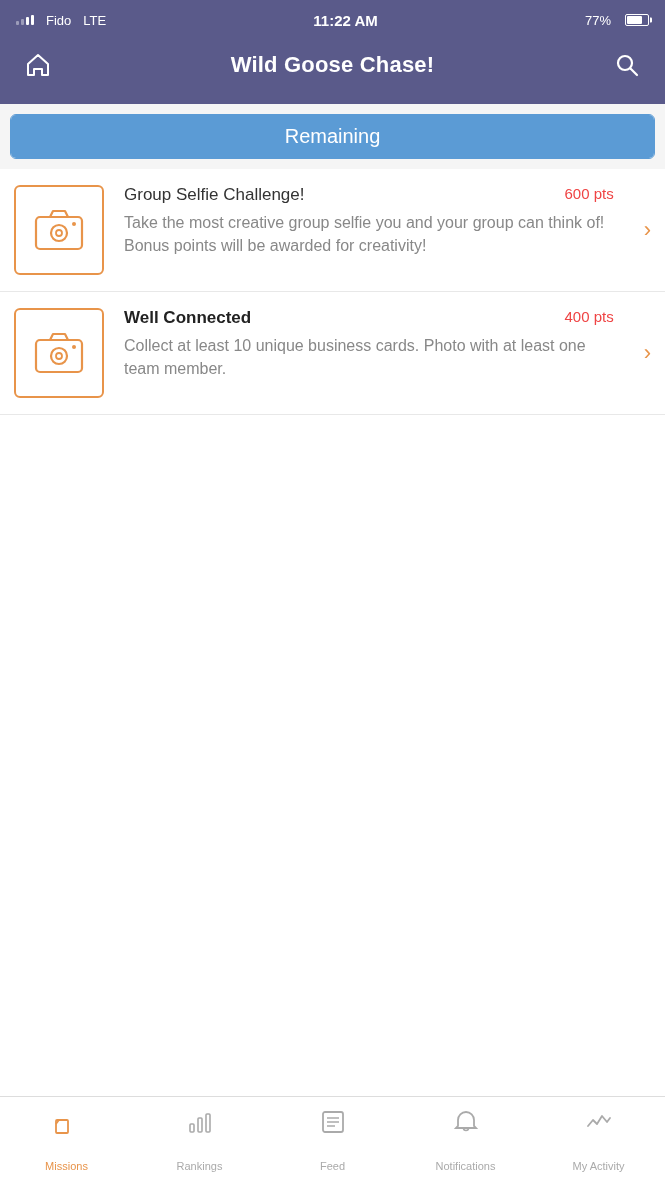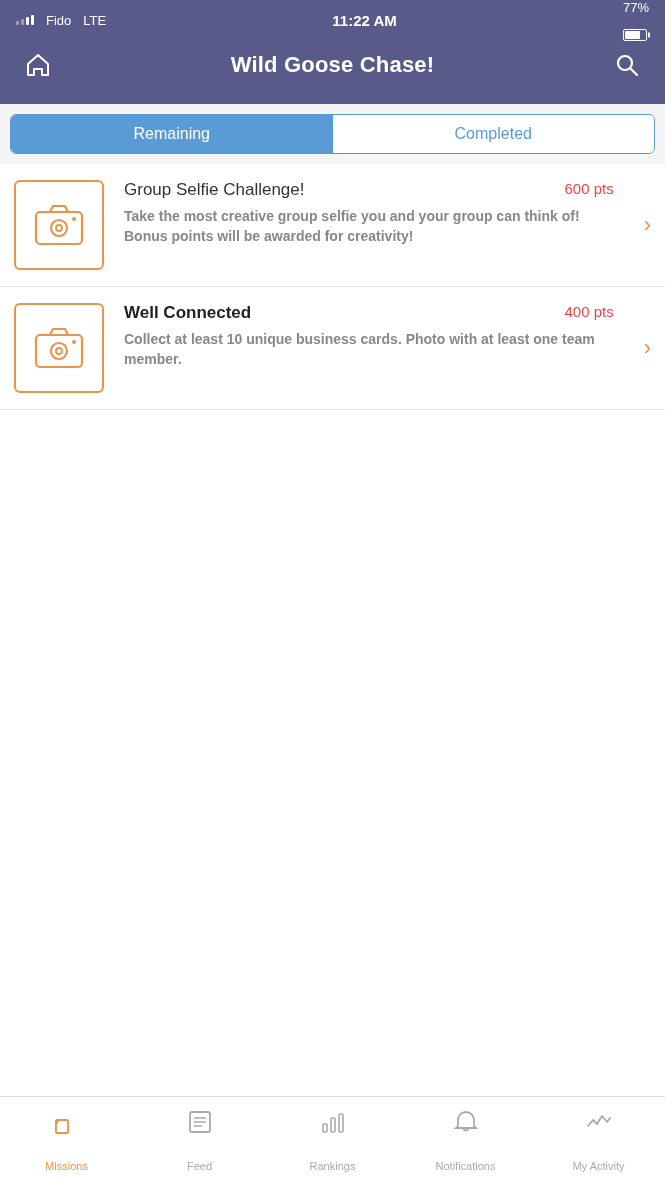--- a/index.html
+++ b/index.html
@@ -20,21 +20,21 @@
       display: flex;
       justify-content: space-between;
       align-items: center;
       padding: 6px 16px;
       height: 40px;
       font-size: 13px;
       font-weight: 500;
     }
     .status-left { display: flex; align-items: center; gap: 12px; }
     .status-center { font-size: 15px; font-weight: 600; }
-    .status-right { display: flex; align-items: flex-start; gap: 14px; flex-direction: column; }
+    .status-right { display: flex; align-items: center; gap: 14px; }
 
     .signal-bars { display: flex; align-items: flex-end; gap: 2px; }
     .bar { background: white; width: 3px; border-radius: 1px; }
     .bar.b1 { height: 4px; opacity: 0.4; }
     .bar.b2 { height: 6px; opacity: 0.4; }
     .bar.b3 { height: 8px; }
     .bar.b4 { height: 10px; }
 
     .battery {
       display: flex;
@@ -105,21 +105,21 @@
       margin: 10px 10px;
       border: 1.5px solid #5b9bd5;
       border-radius: 6px;
       overflow: hidden;
       background: white;
     }
     .tab-btn {
       flex: 1;
       padding: 10px 0;
       text-align: center;
-      font-size: 16px;
+      font-size: 20px;
       font-weight: 500;
       border: none;
       cursor: pointer;
     }
     .tab-btn.active {
       background: #5b9bd5;
       color: white;
     }
     .tab-btn.inactive {
       background: white;
@@ -175,25 +175,24 @@
       color: #222;
       flex: 1;
     }
     .task-points {
       font-size: 15px;
       color: #ef4444;
       white-space: nowrap;
       margin-left: 8px;
     }
     .task-desc {
-      font-size: 14px;
+      font-size: 16px;
       color: #888;
       line-height: 1.45;
       margin-bottom: 8px;
-      font-weight: bold;
     }
     .expired-row {
       display: flex;
       align-items: center;
       gap: 4px;
       color: #aaa;
       font-size: 13px;
       font-style: italic;
     }
 
@@ -272,21 +271,20 @@
   <div class="header-search-icon">
     <svg width="28" height="28" viewBox="0 0 28 28" fill="none" xmlns="http://www.w3.org/2000/svg">
       <circle cx="12" cy="12" r="7" stroke="white" stroke-width="2.2"></circle>
       <line x1="17.5" y1="17.5" x2="24" y2="24" stroke="white" stroke-width="2.2" stroke-linecap="round"></line>
     </svg>
   </div>
 </div>
 
 <div class="tab-toggle">
   <button class="tab-btn active">Remaining</button>
-  <button class="tab-btn inactive">Completed</button>
 </div>
 
 <div class="content">
 
   <div class="task-item">
     <div class="task-icon-box">
       <svg width="50" height="42" viewBox="0 0 50 42" fill="none" xmlns="http://www.w3.org/2000/svg">
         <rect x="2" y="8" width="46" height="32" rx="4" stroke="#e8944a" stroke-width="2.2" fill="none"></rect>
         <path d="M16 8L19 2H31L34 8" stroke="#e8944a" stroke-width="2.2" fill="none" stroke-linejoin="round"></path>
         <circle cx="25" cy="24" r="8" stroke="#e8944a" stroke-width="2.2" fill="none"></circle>
@@ -337,39 +335,39 @@
   <div class="nav-item">
     <svg width="28" height="28" viewBox="0 0 28 28" fill="none">
       <rect x="3" y="12" width="12" height="13" rx="1" stroke="#e8944a" stroke-width="1.8" fill="none"></rect>
       <line x1="6" y1="12" x2="3" y2="16" stroke="#e8944a" stroke-width="1.5"></line>
     </svg>
     <span class="nav-label active">Missions</span>
   </div>
 
   <div class="nav-item">
     <svg width="28" height="28" viewBox="0 0 28 28" fill="none">
+      <rect x="4" y="16" width="4" height="8" rx="1" stroke="#aaa" stroke-width="1.6" fill="none"></rect>
+      <rect x="12" y="10" width="4" height="14" rx="1" stroke="#aaa" stroke-width="1.6" fill="none"></rect>
+      <rect x="20" y="6" width="4" height="18" rx="1" stroke="#aaa" stroke-width="1.6" fill="none"></rect>
+    </svg>
+    <span class="nav-label">Rankings</span>
+  </div>
+
+  <div class="nav-item">
+    <svg width="28" height="28" viewBox="0 0 28 28" fill="none">
       <rect x="4" y="4" width="20" height="20" rx="2" stroke="#aaa" stroke-width="1.8" fill="none"></rect>
       <line x1="8" y1="10" x2="20" y2="10" stroke="#aaa" stroke-width="1.5"></line>
       <line x1="8" y1="14" x2="20" y2="14" stroke="#aaa" stroke-width="1.5"></line>
       <line x1="8" y1="18" x2="16" y2="18" stroke="#aaa" stroke-width="1.5"></line>
     </svg>
     <span class="nav-label">Feed</span>
   </div>
 
   <div class="nav-item">
     <svg width="28" height="28" viewBox="0 0 28 28" fill="none">
-      <rect x="4" y="16" width="4" height="8" rx="1" stroke="#aaa" stroke-width="1.6" fill="none"></rect>
-      <rect x="12" y="10" width="4" height="14" rx="1" stroke="#aaa" stroke-width="1.6" fill="none"></rect>
-      <rect x="20" y="6" width="4" height="18" rx="1" stroke="#aaa" stroke-width="1.6" fill="none"></rect>
-    </svg>
-    <span class="nav-label">Rankings</span>
-  </div>
-
-  <div class="nav-item">
-    <svg width="28" height="28" viewBox="0 0 28 28" fill="none">
       <path d="M14 4C9.58 4 6 7.58 6 12V18L4 20H24L22 18V12C22 7.58 18.42 4 14 4Z" stroke="#aaa" stroke-width="1.8" fill="none"></path>
       <path d="M11.5 20C11.5 21.38 12.62 22.5 14 22.5C15.38 22.5 16.5 21.38 16.5 20" stroke="#aaa" stroke-width="1.6" fill="none"></path>
     </svg>
     <span class="nav-label">Notifications</span>
   </div>
 
   <div class="nav-item">
     <svg width="28" height="28" viewBox="0 0 28 28" fill="none">
       <polyline points="3,18 8,12 12,16 17,8 22,14 25,10" stroke="#aaa" stroke-width="1.8" fill="none" stroke-linejoin="round" stroke-linecap="round"></polyline>
     </svg>

